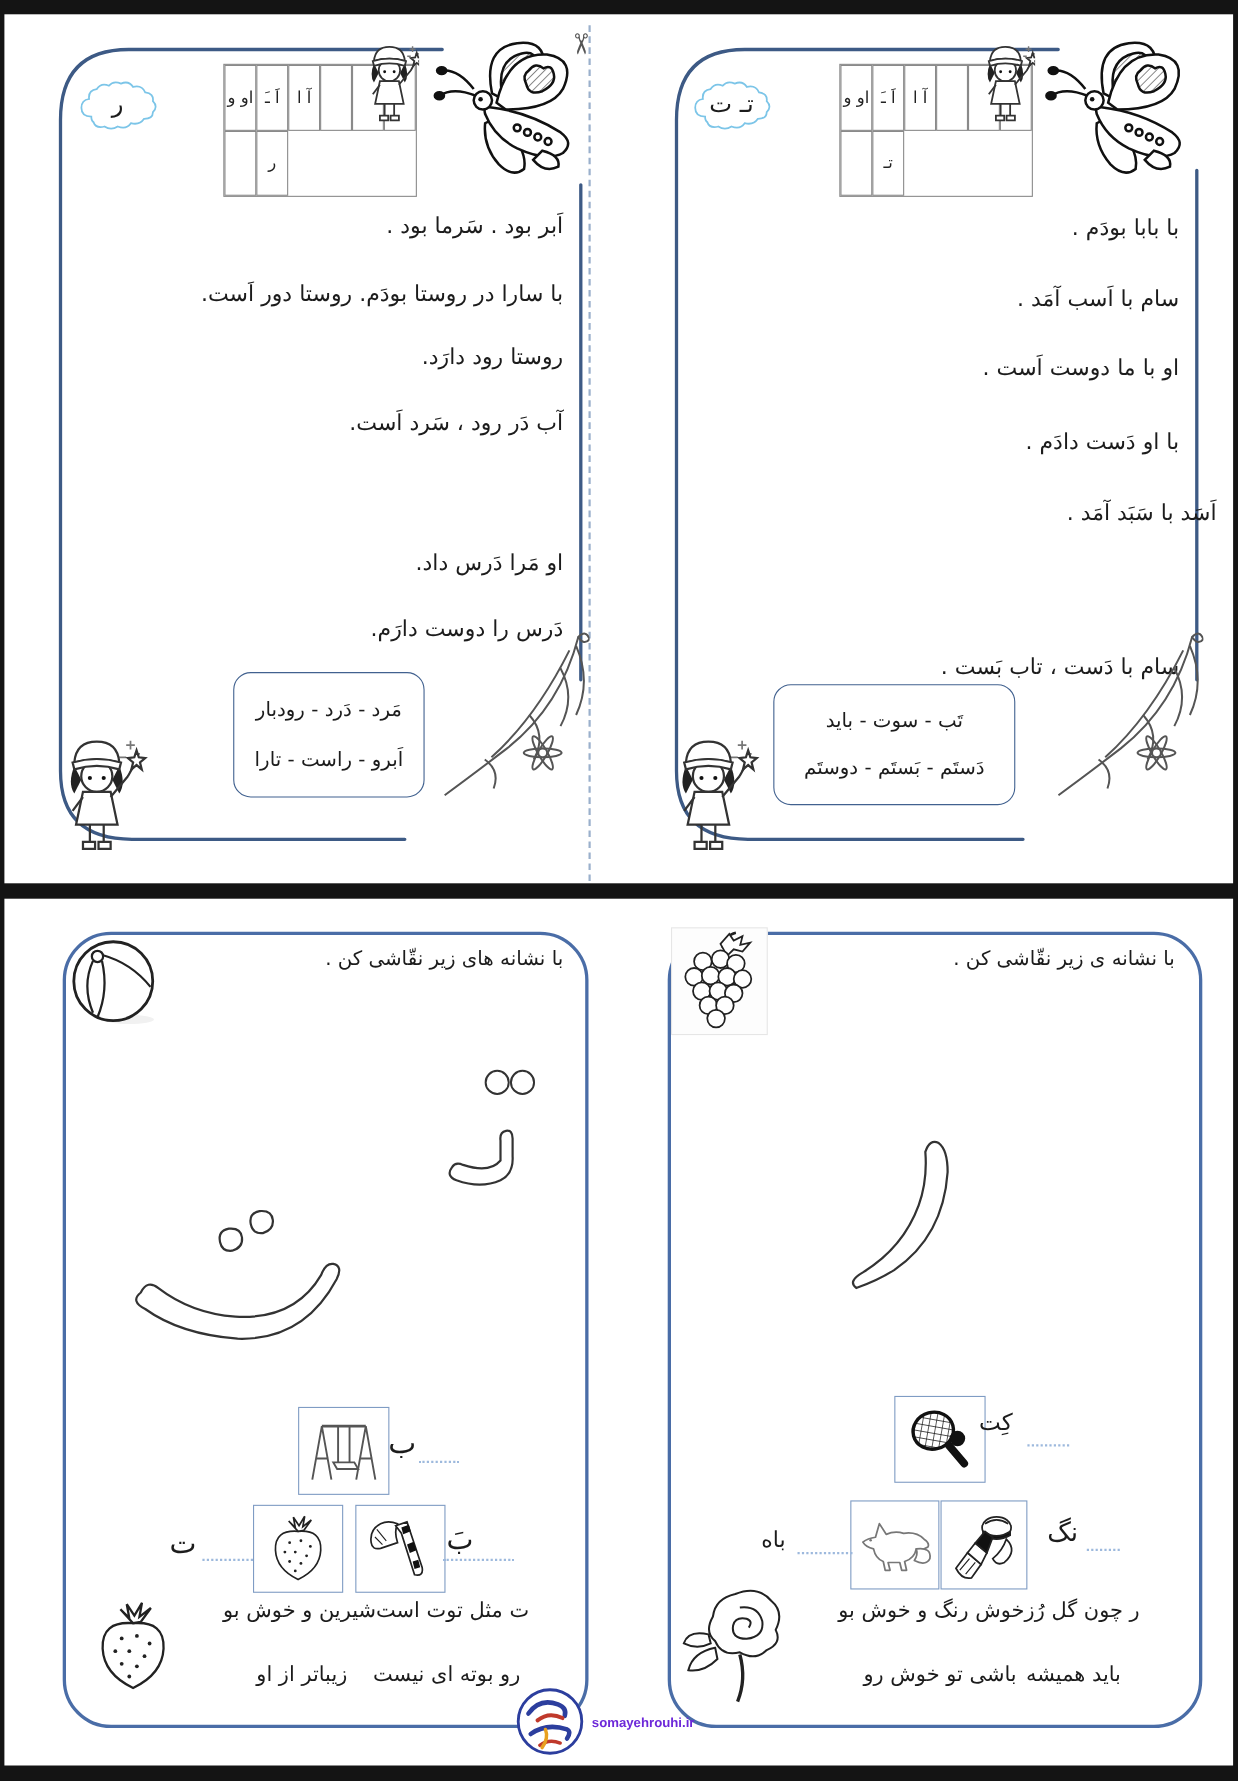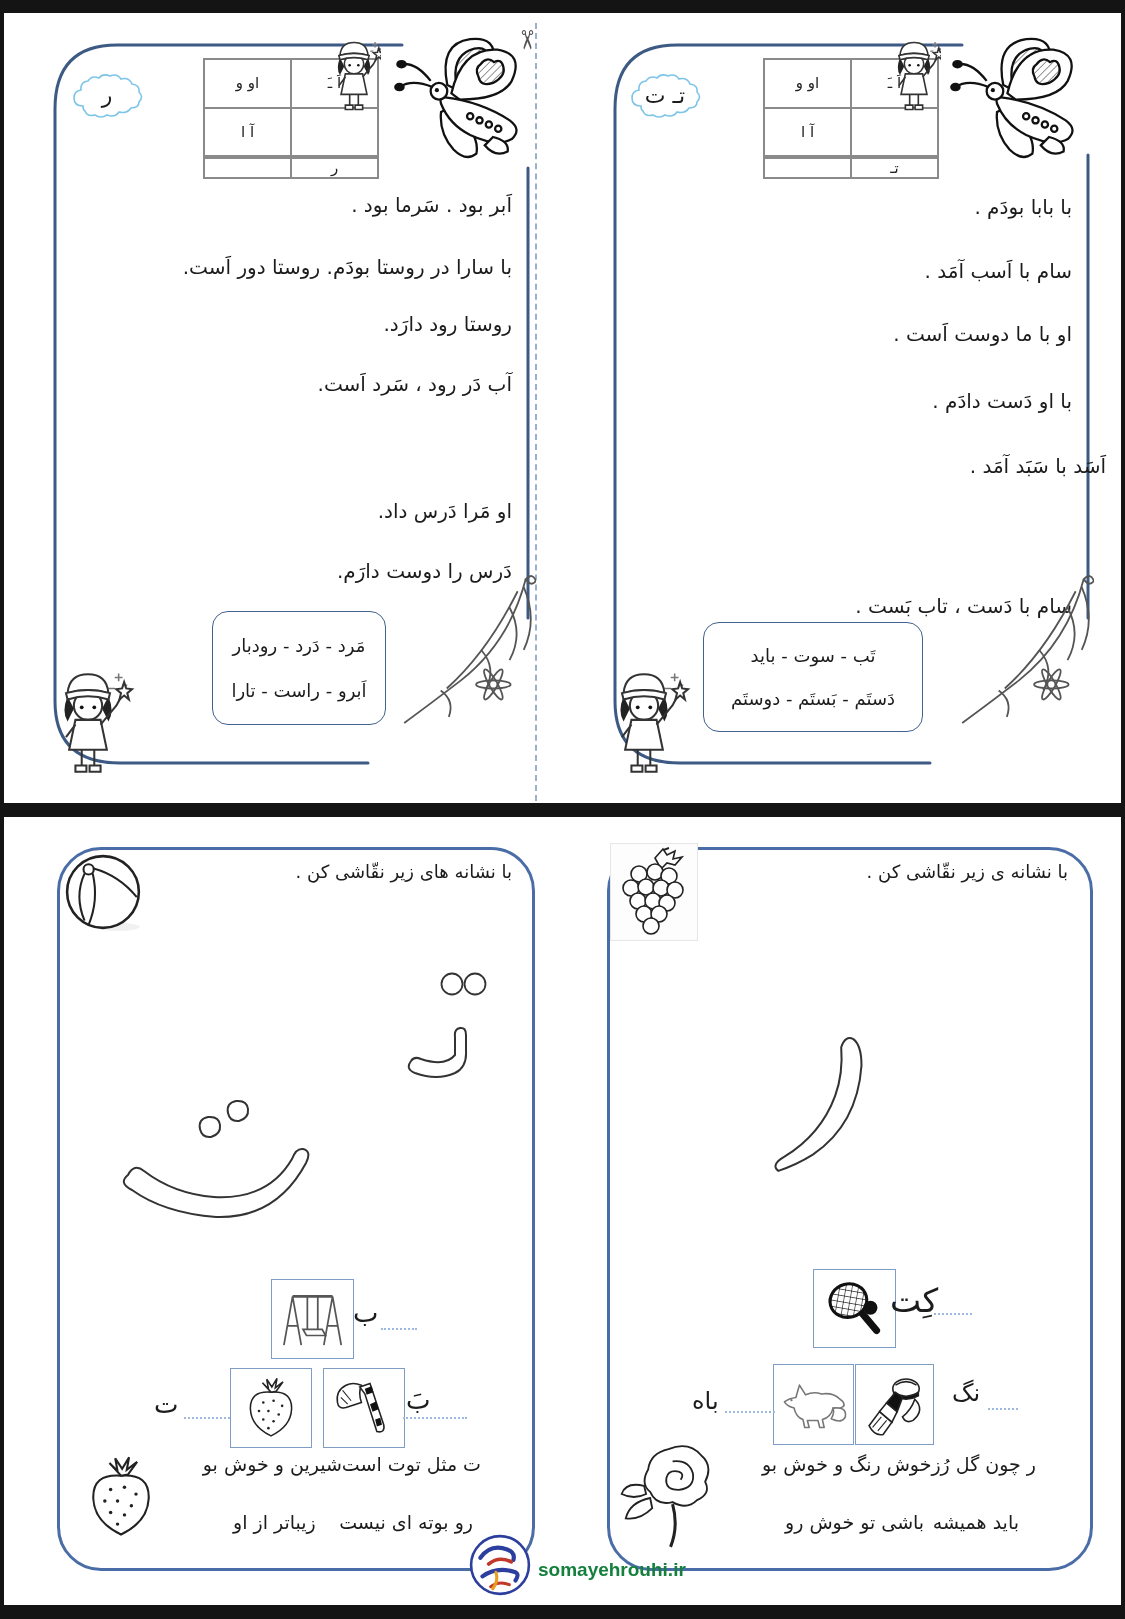--- a/index.html
+++ b/index.html
@@ -3,36 +3,36 @@
 <meta charset="utf-8">
 <style>
   html,body{margin:0;padding:0;background:#141414;}
   .canvas{position:relative;width:1125px;height:1619px;background:#141414;overflow:hidden;
           font-family:"DejaVu Sans",sans-serif;}
   .abs{position:absolute;}
   .page{position:absolute;left:4px;width:1117px;background:#ffffff;}
   .fa{direction:rtl;color:#1c1c1c;}
   .line{font-size:20px;white-space:nowrap;text-align:right;}
   .cloud-letter{font-size:22px;text-align:center;width:100%;}
-  .ltable{display:grid;grid-template-columns:repeat(2,1fr);grid-template-rows:repeat(2,1fr);
+  .ltable{display:grid;grid-template-columns:repeat(6,1fr);grid-template-rows:repeat(2,1fr);
           border:1px solid #8a8a8a;background:#fff;}
   .ltable .cell{border:1px solid #8a8a8a;display:flex;align-items:center;justify-content:center;
           font-size:15px;direction:rtl;color:#222;}
   .wordbox{border:1.6px solid #41618f;border-radius:16px;display:flex;flex-direction:column;
           justify-content:space-evenly;align-items:center;background:#fff;}
   .wordbox .wline{font-size:18px;white-space:nowrap;}
   .pbox{border:1.6px solid #7f9cc4;background:#fff;display:flex;align-items:center;justify-content:center;}
   .dotline{border-bottom:2px dotted #9db9dd;height:0;}
   .biglet{font-size:27px;white-space:nowrap;}
   .poem{display:flex;justify-content:space-between;font-size:19px;white-space:nowrap;}
   .panel2{border:3px solid #4a6da7;border-radius:44px;background:#fff;}
   .instr{font-size:18px;text-align:right;white-space:nowrap;}
   .cutline{border-left:2px dashed #9ab0cc;width:0;}
   .scissors{font-size:26px;color:#555;transform:rotate(90deg);}
-  .sitetext{font-family:"Liberation Sans",sans-serif;font-weight:bold;font-size:19px;color:#15803d;}
+  .sitetext{font-family:"Liberation Sans",sans-serif;font-weight:bold;font-size:12px;color:#6d28d9;}
   svg{display:block;}
 </style>
 </head>
 <body>
 
 <div class="canvas">
 
   <svg width="0" height="0" class="abs">
     <defs>
       <pattern id="hatch" width="5" height="5" patternTransform="rotate(45)" patternUnits="userSpaceOnUse">
@@ -410,21 +410,21 @@
       <path d="M84 8 Q92 14 92 34 Q88 92 44 122 Q28 132 10 138 Q2 132 16 124 Q52 102 66 64 Q74 42 72 16 Q76 4 84 8 Z" fill="#fff" stroke="#333" stroke-width="2"></path>
     </svg>
 
     <div class="abs pbox" style="left:809px;top:452px;width:81px;height:77px;">
       <svg width="70" height="66" viewBox="0 0 79 75">
         <ellipse cx="32" cy="28" rx="21" ry="19" transform="rotate(-15 32 28)" fill="url(#grid)" stroke="#111" stroke-width="3.5"></ellipse>
         <line x1="48" y1="43" x2="64" y2="62" stroke="#111" stroke-width="8" stroke-linecap="round"></line>
         <circle cx="57" cy="36" r="8" fill="#111"></circle>
       </svg>
     </div>
-    <div class="abs fa biglet" style="left:886px;top:464px;font-size:33px;">کِت</div>
+    <div class="abs fa biglet" style="left:886px;top:464px;font-size:21px;">کِت</div>
     <div class="abs dotline" style="left:930px;top:496px;width:38px;"></div>
 
     <div class="abs pbox" style="left:769px;top:547px;width:79px;height:79px;">
       <svg width="68" height="68" viewBox="0 0 77 77">
         <g fill="#fff" stroke="#777" stroke-width="1.8" stroke-linejoin="round">
           <path d="M18 30 L22 16 L29 27 Q38 23 47 26 Q60 24 68 32 Q74 36 72 40 Q66 44 60 42 Q58 52 48 55 L50 64 L45 64 L43 56 L31 56 L33 64 L28 64 L26 55 Q18 52 16 42 Q8 40 5 35 Q10 31 18 30 Z"></path>
           <path d="M60 42 Q76 40 74 52 Q70 60 58 54 Q62 48 60 42 Z"></path>
         </g>
         <circle cx="13" cy="33" r="1.3" fill="#777"></circle>
       </svg>
@@ -436,21 +436,21 @@
           <path d="M38 16 Q50 8 62 16" fill="none"></path>
           <path d="M36 24 Q50 33 64 24 L64 28 Q50 36 36 28 Z" fill="#111"></path>
           <path d="M60 32 Q72 44 58 56 Q50 60 46 52 Q56 44 60 32 Z"></path>
           <path d="M8 62 L20 46 L34 58 L24 72 Q14 74 8 62 Z"></path>
           <path d="M12 64 L22 52 M18 68 L28 56" stroke-width="1.2"></path>
           <path d="M20 46 L28 36 L40 46 L34 58 Z"></path>
           <path d="M28 36 L38 24 L46 30 L40 46 Z" fill="#111"></path>
         </g>
       </svg>
     </div>
-    <div class="abs fa biglet" style="left:688px;top:570px;font-size:24px;">باه</div>
+    <div class="abs fa biglet" style="left:688px;top:570px;font-size:20px;">باه</div>
     <div class="abs dotline" style="left:721px;top:594px;width:50px;"></div>
     <div class="abs fa biglet" style="left:948px;top:562px;font-size:24px;">نگ</div>
     <div class="abs dotline" style="left:984px;top:591px;width:30px;"></div>
 
     <div class="abs fa poem" style="left:769px;top:636px;width:263px;">
       <span>ر چون گل رُز</span>
       <span>خوش رنگ و خوش بو</span>
     </div>
     <div class="abs fa poem" style="left:781px;top:694px;width:234px;">
       <span>باید همیشه</span>

